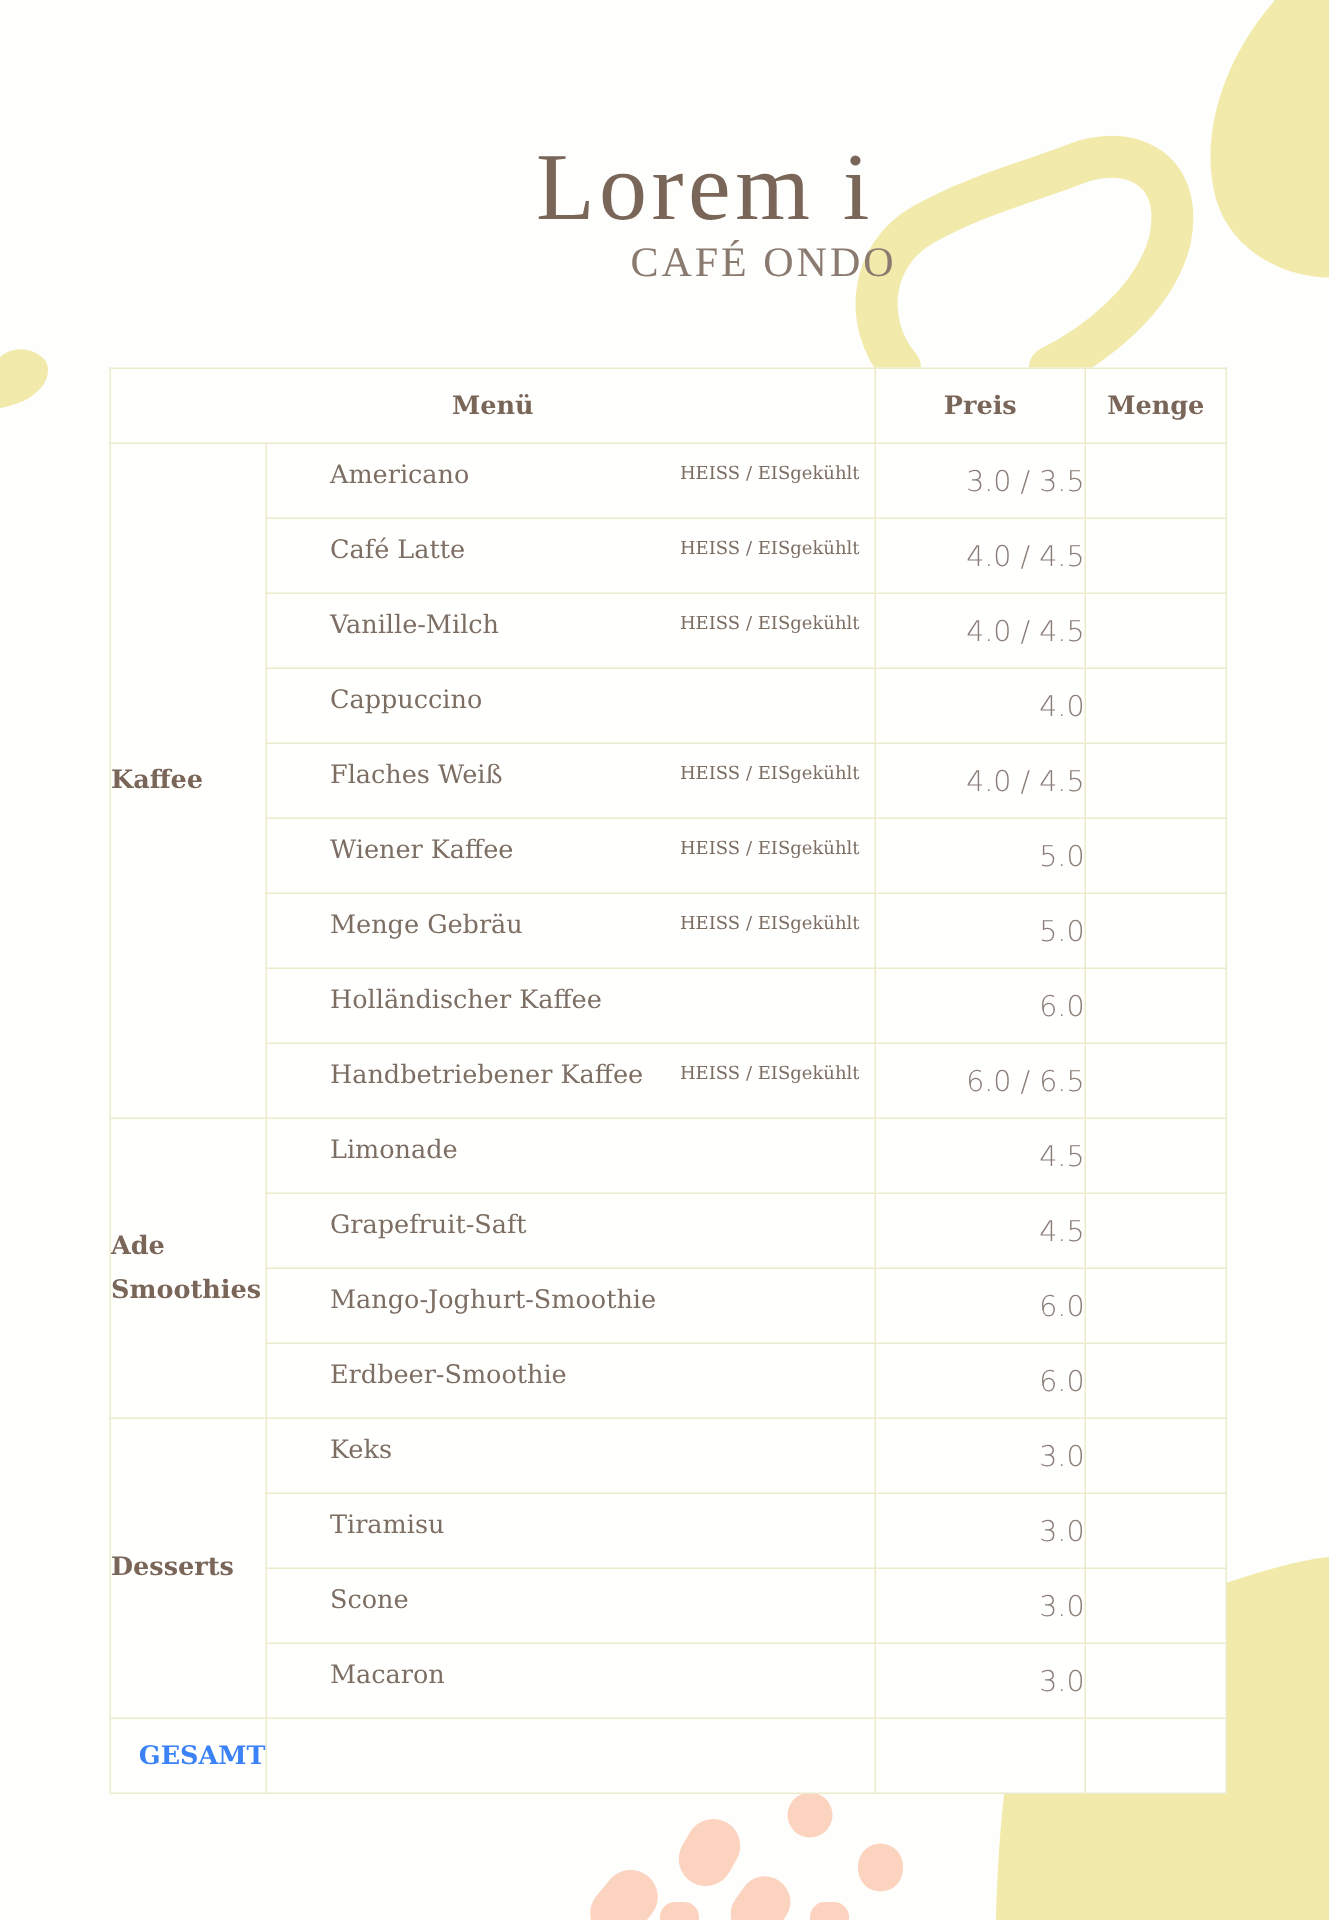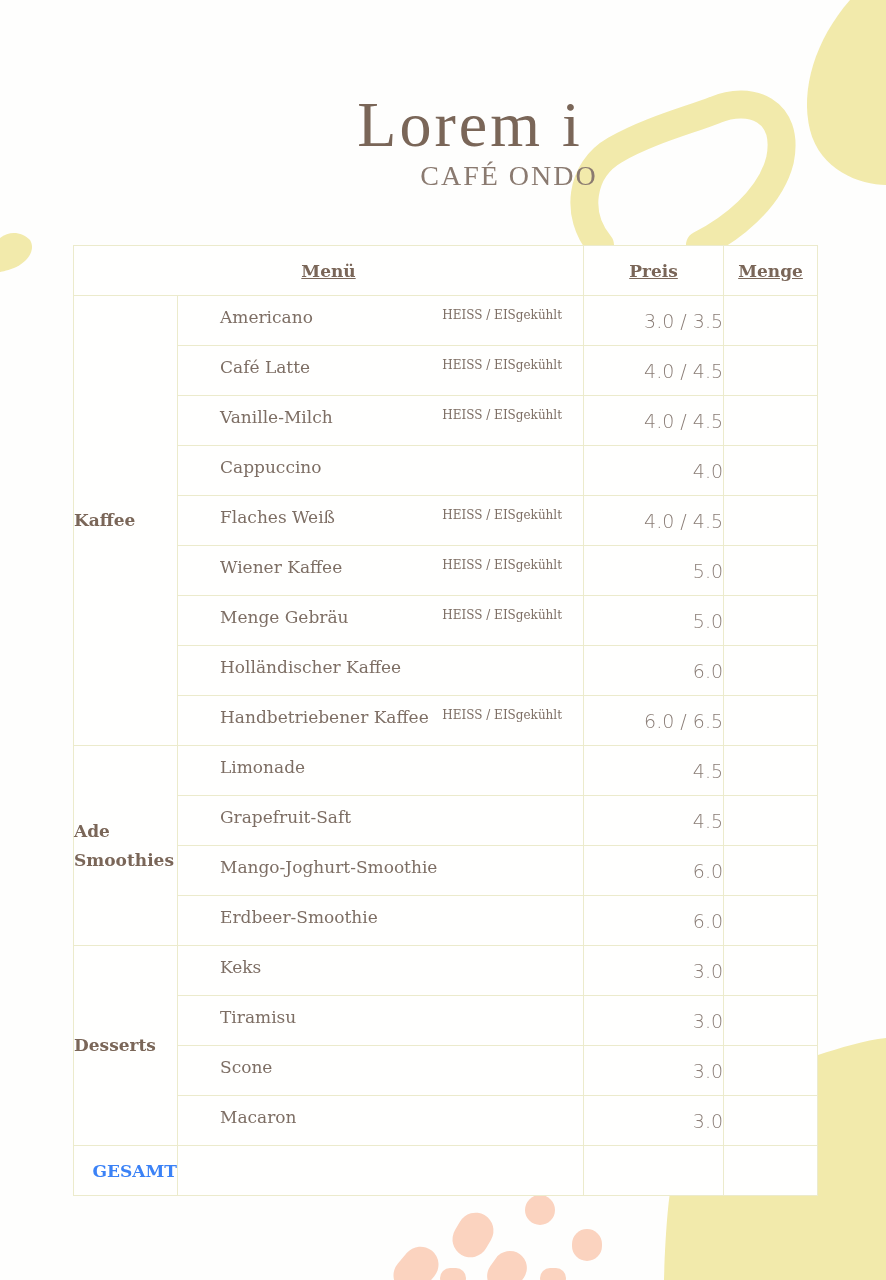--- a/index.html
+++ b/index.html
@@ -3,26 +3,26 @@
 <meta charset="utf-8">
 <style>
   html, body { margin:0; padding:0; }
   body { width:886px; height:1280px; position:relative; overflow:hidden; background:#fefefd; font-family:"DejaVu Serif", serif; color:#7a6a5e; }
   .deco { position:absolute; z-index:0; }
   .title { position:absolute; left:0; width:872px; text-align:center; z-index:2;margin-left:34px; }
   .title-main { top:88px; font-family:"Liberation Serif", serif; font-size:64px; letter-spacing:3px; color:#7a6658; font-weight:normal; }
   .title-sub { top:160px; font-family:"Liberation Serif", serif; font-size:28px; letter-spacing:2px; color:#8a7a70;padding-left:39px; }
   table.menu { position:absolute; left:73px; top:245px; width:744px; border-collapse:collapse; z-index:2; background:#fffffe; table-layout:fixed; }
   table.menu td, table.menu th { border:1.5px solid #ecebcc; padding:0; height:49px; vertical-align:middle; }
-  th { font-family:"DejaVu Serif", serif; font-size:17px; color:#7a6658; font-weight:bold;text-decoration:underline; }
+  th { font-family:"DejaVu Serif", serif; font-size:17px; color:#7a6658; font-weight:bold; }
   th.h-menu { height:50px; }
   td.cat { text-align:left; font-weight:bold; font-size:17px; color:#7a6658; line-height:29px; }
   td.item { position:relative; padding-left:6px; }
   .item-name { font-size:17px; color:#7d6e64; position:absolute; left:6px; top:11px;margin-left:36px; }
-  .item-note { font-size:12px; color:#7d6e64; position:absolute; right:21px; top:12px; }
+  .item-note { font-size:12px; color:#7d6e64; position:absolute; right:10px; top:12px; }
   td.price { text-align:right; font-family:"DejaVu Sans", sans-serif; font-size:19px; font-weight:200; color:#8a7d76; letter-spacing:0; }
   td.qty { }
   td.total-label { text-align:right; font-weight:bold; font-size:17px; color:#3b82f6; }
 </style>
 </head>
 <body>
 
 <svg class="deco" style="left:0;top:0" width="886" height="1280" viewBox="0 0 886 1280">
 
   <path d="M886,0 L886,185 C860,185 820,170 810,130 C800,90 815,40 850,0 Z" fill="#f2eaab"></path>

